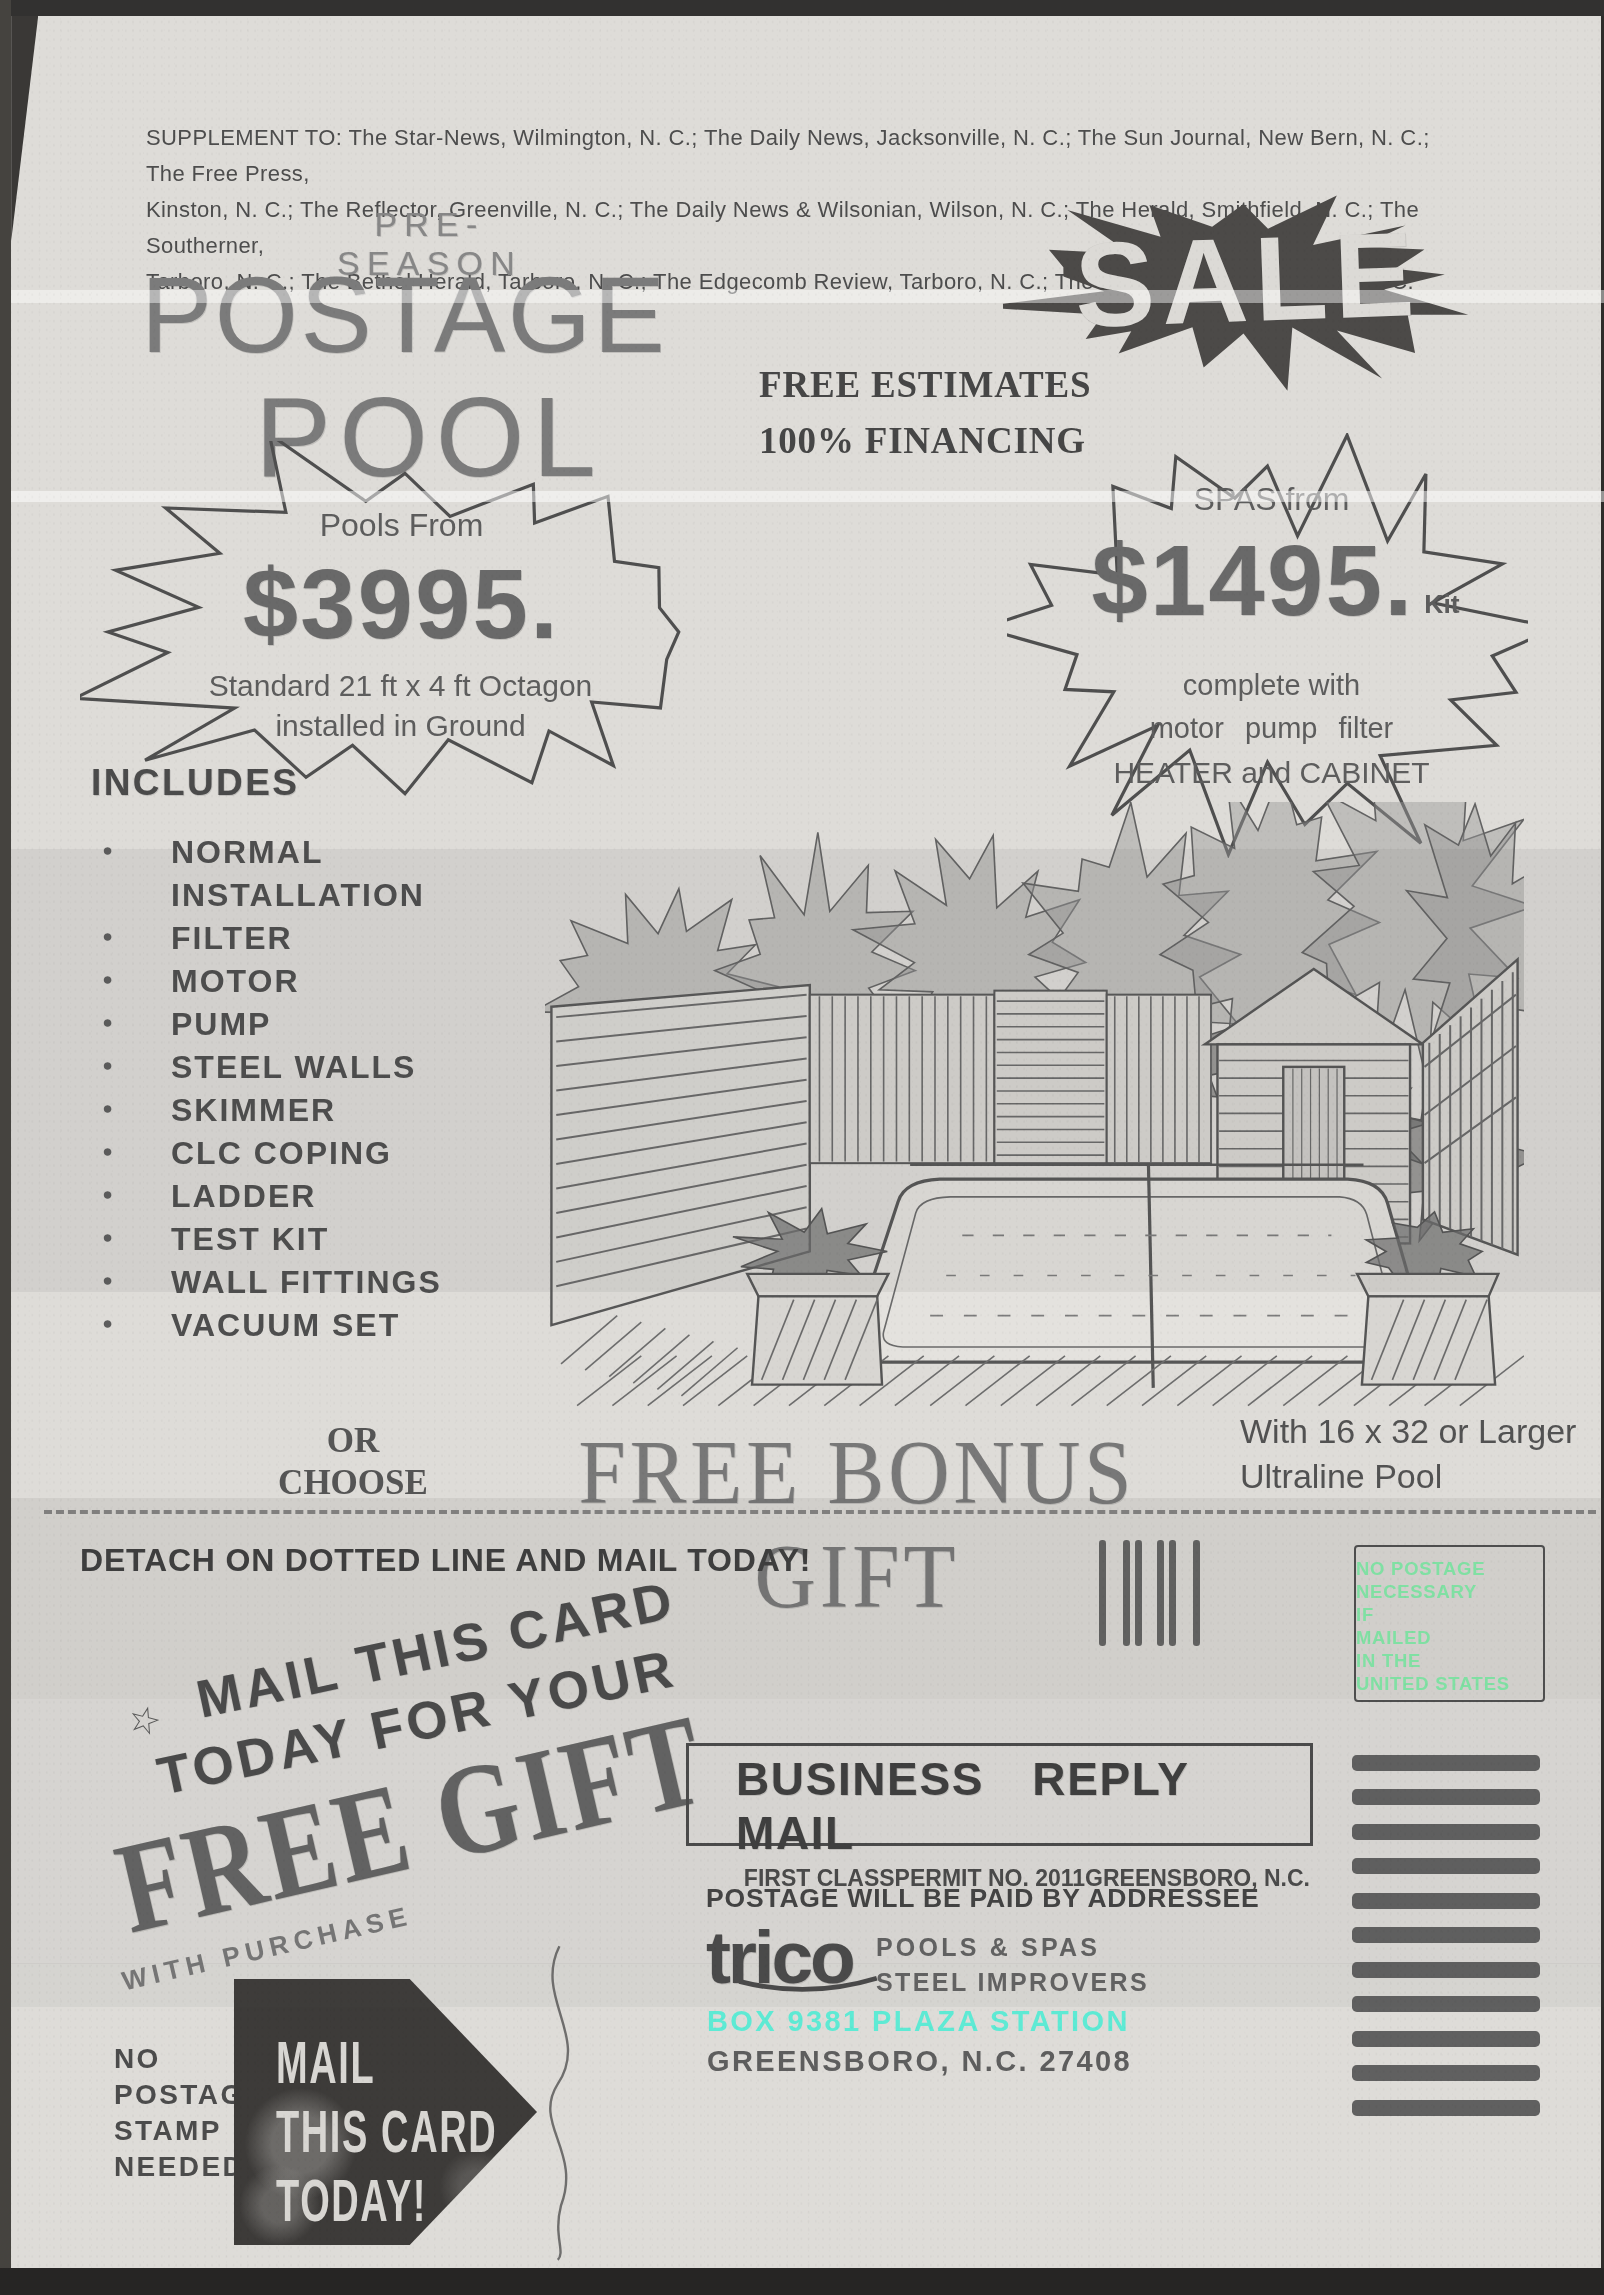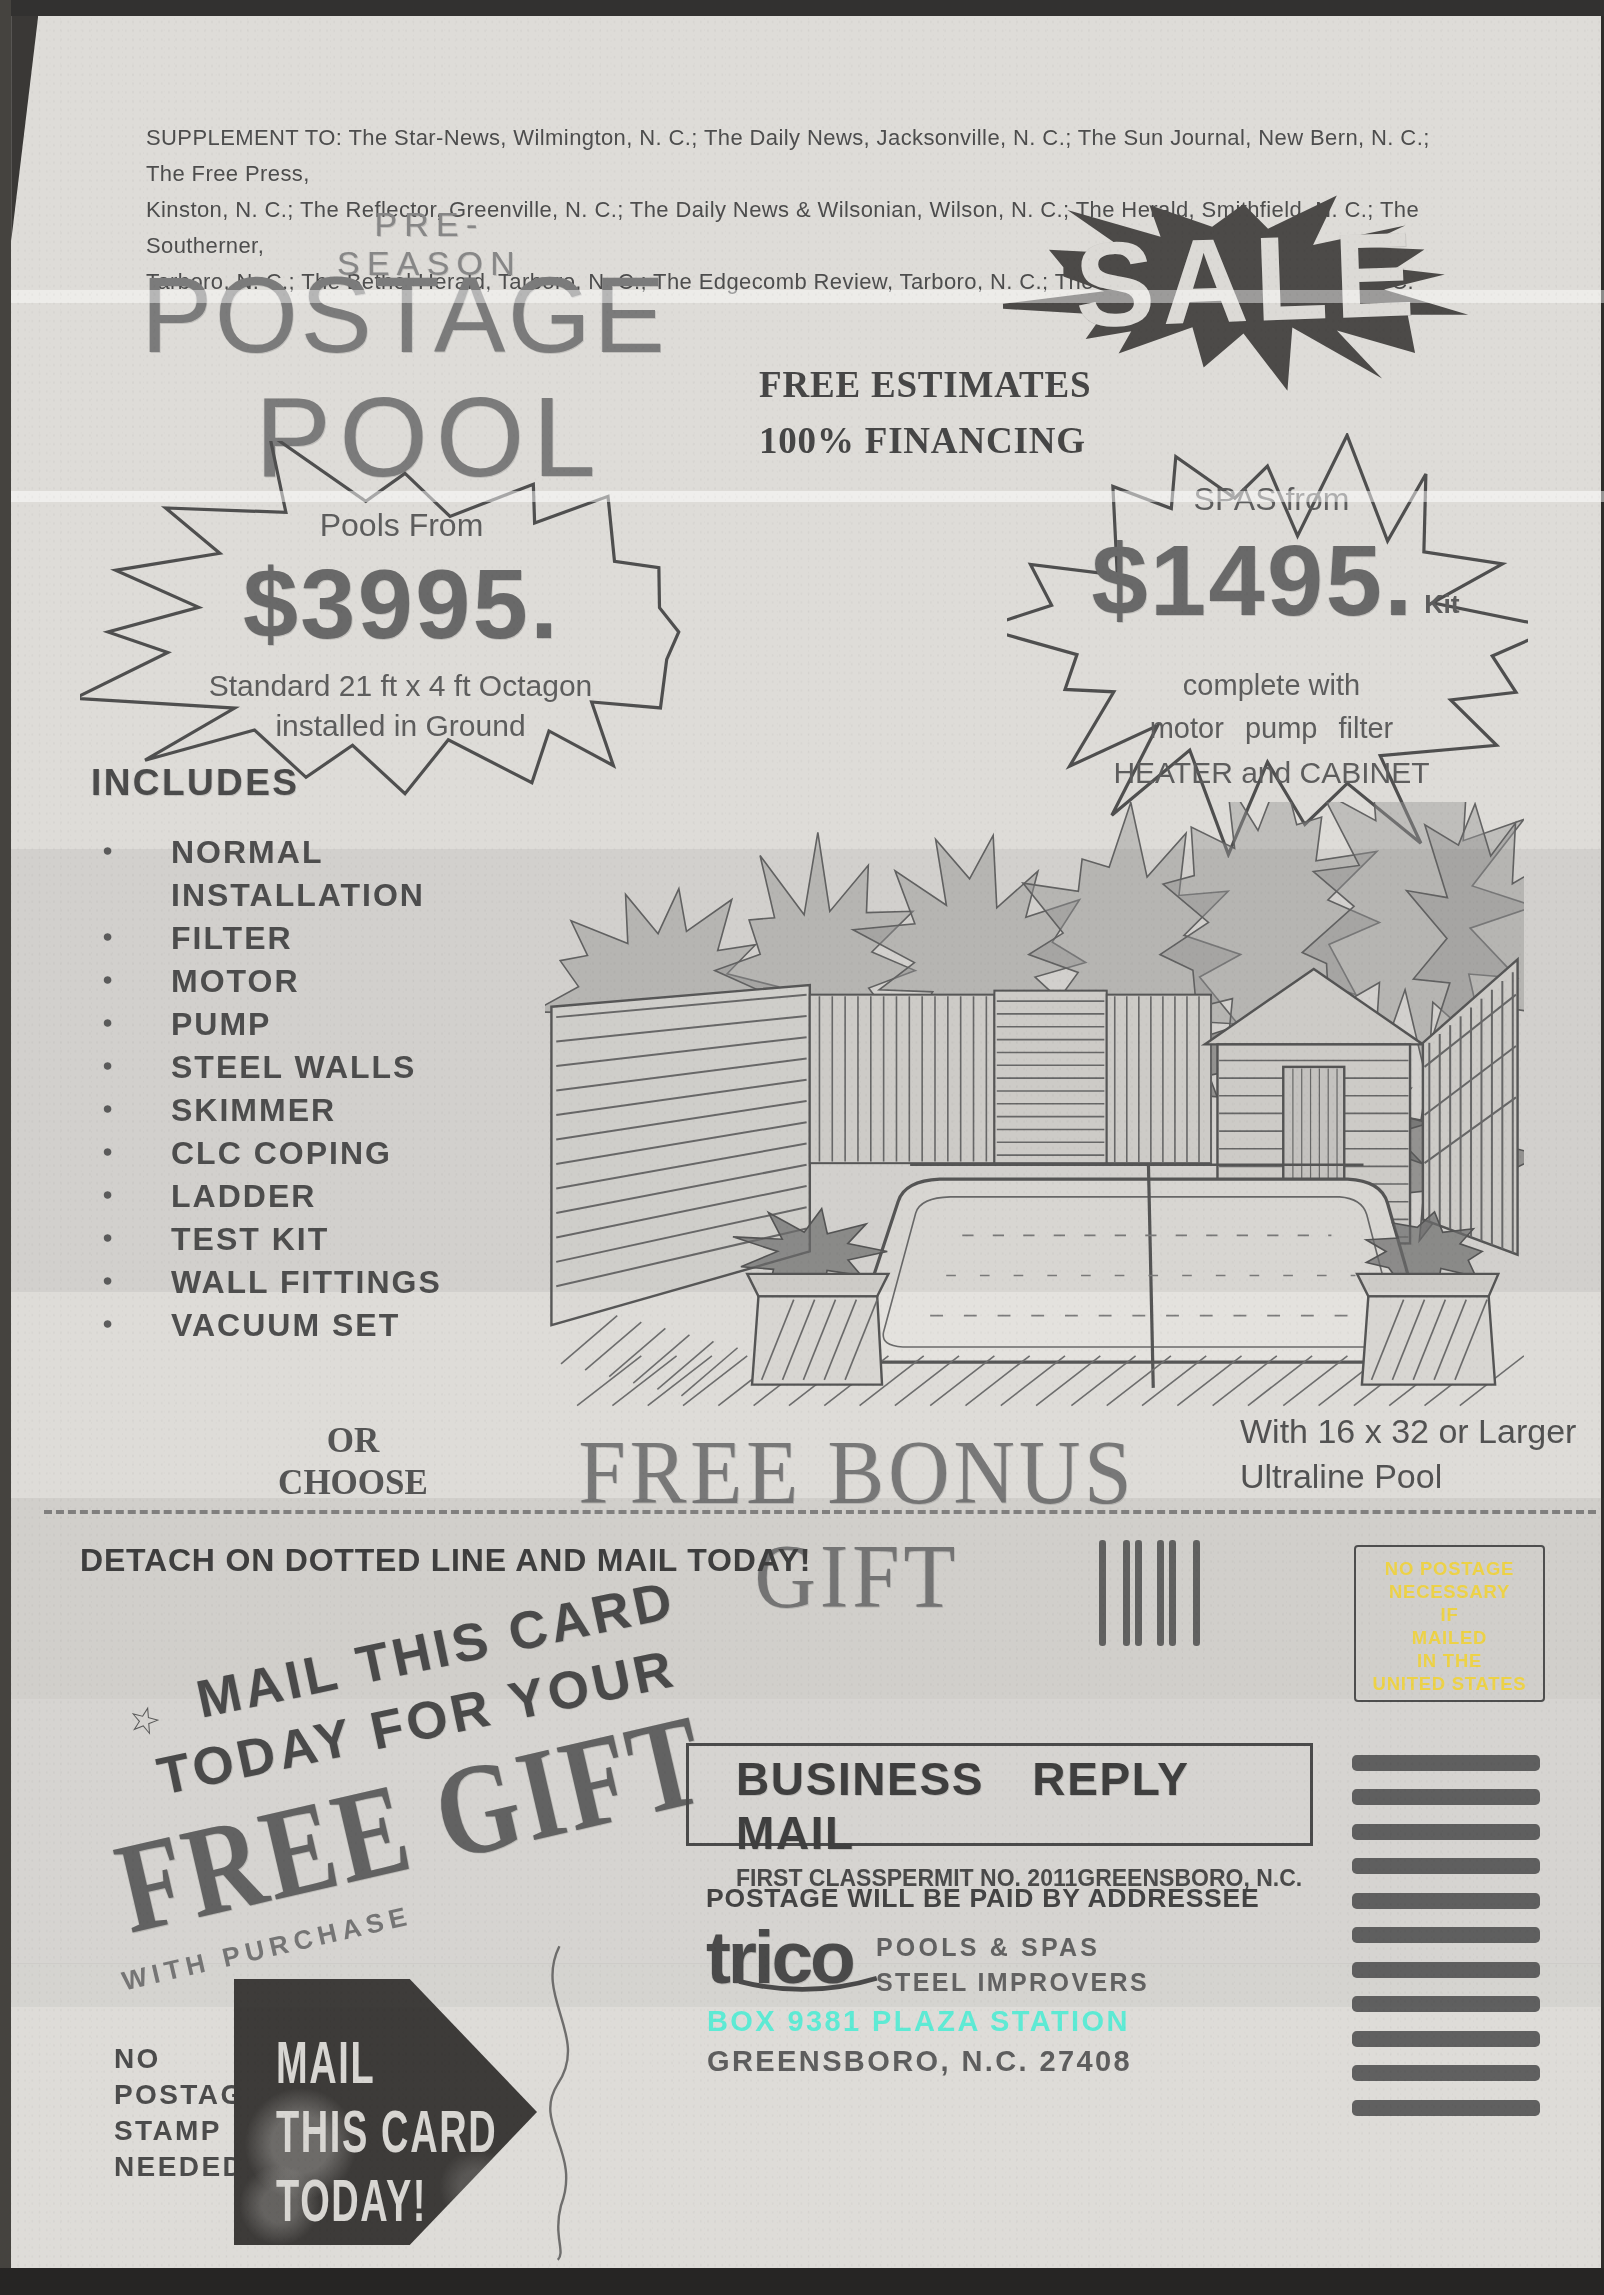--- a/index.html
+++ b/index.html
@@ -48,37 +48,37 @@
   .dashline{left:44px;top:1510px;width:1552px;border-top:4px dashed #6f6f6f;opacity:.8;}
 
   .detach{left:80px;top:1542px;font-size:32px;font-weight:bold;color:#3d3d3d;letter-spacing:0.8px;}
 
   
   .fbar{position:absolute;top:1540px;width:7.2px;height:106px;background:#4e4e4e;border-radius:3.2px;opacity:.85;}
 
   
   .npbox{left:1354px;top:1545px;width:191px;height:157px;border:2.4px solid #4f4f4f;border-radius:4px;
          padding-top:10.4px;box-sizing:border-box;}
-  .npbox div{font-size:18.4px;font-weight:bold;color:#fde047;line-height:23px;text-align:center;letter-spacing:0.8px;}
+  .npbox div{font-size:18.4px;font-weight:bold;color:#86efac;line-height:23px;letter-spacing:0.8px;}
 
   
   .mail1{left:191px;top:1670px;font-size:53px;font-weight:bold;color:#4a4a4a;letter-spacing:4px;
          transform:rotate(-12deg);transform-origin:0 0;}
   .mail2{left:152px;top:1747px;font-size:53px;font-weight:bold;color:#4a4a4a;letter-spacing:4px;
          transform:rotate(-12deg);transform-origin:0 0;}
   .star-glyph{left:128px;top:1699px;font-size:37px;color:#5a5a5a;transform:rotate(14deg);}
   .freegift{left:104px;top:1819px;font-size:106px;font-weight:bold;color:#646464;letter-spacing:3.2px;
             transform:rotate(-13deg) scaleY(1.22);transform-origin:0 0;}
   .withpurch{left:119px;top:1967px;font-size:26.5px;font-weight:bold;color:#787878;letter-spacing:5.6px;
              transform:rotate(-13deg);transform-origin:0 0;}
 
   
   .brbox{left:686px;top:1743px;width:627px;height:103px;border:3.2px solid #4a4a4a;box-sizing:border-box;}
   .brtitle{margin:6.4px 0 0 47px;font-size:46px;font-weight:bold;color:#3f3f3f;letter-spacing:1.6px;word-spacing:34px;}
-  .brmeta{margin:4.8px 0 0 47px;display:flex;font-size:23px;font-weight:bold;color:#4a4a4a;}
+  .brmeta{margin:4.8px 0 0 47px;display:flex;font-size:23px;font-weight:bold;color:#4a4a4a;justify-content:flex-end;}
   .paidby{left:706px;top:1883px;font-size:26.5px;font-weight:bold;color:#434343;letter-spacing:0.8px;}
 
   
   .logo{left:706px;top:1914px;font-size:75px;font-weight:bold;color:#4a4a4a;letter-spacing:-3.2px;}
   .sline1{left:876px;top:1933px;font-size:25px;font-weight:bold;color:#636363;letter-spacing:3.2px;}
   .sline2{left:876px;top:1968px;font-size:25px;font-weight:bold;color:#636363;letter-spacing:2.4px;}
   .sline3{left:707px;top:2005px;font-size:29px;font-weight:bold;color:#5eead4;letter-spacing:2.4px;}
   .sline4{left:707px;top:2045px;font-size:29px;font-weight:bold;color:#5e5e5e;letter-spacing:2.4px;}
 
   

